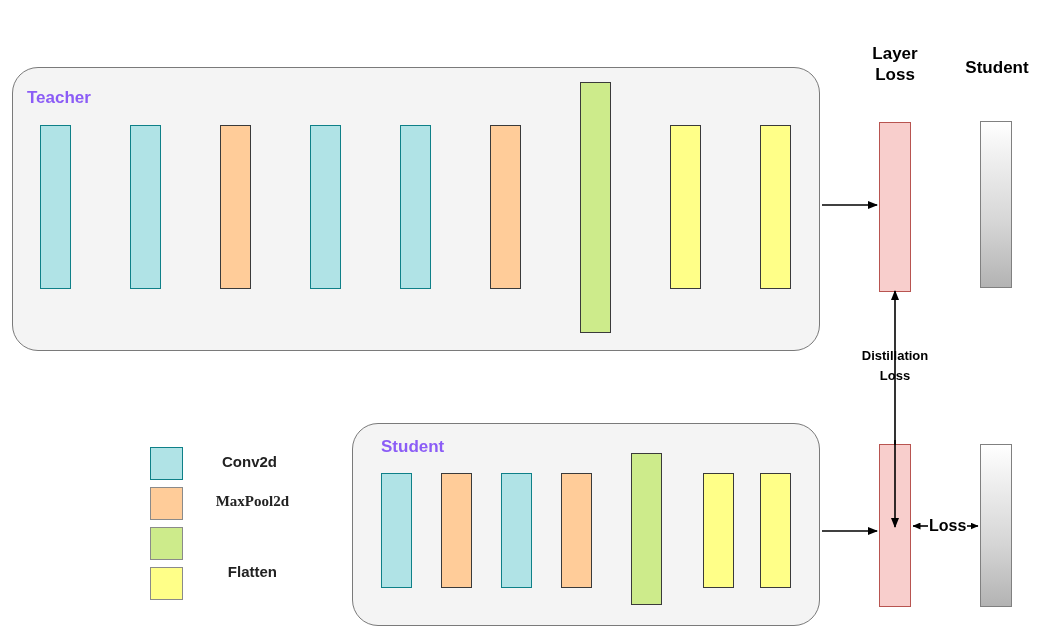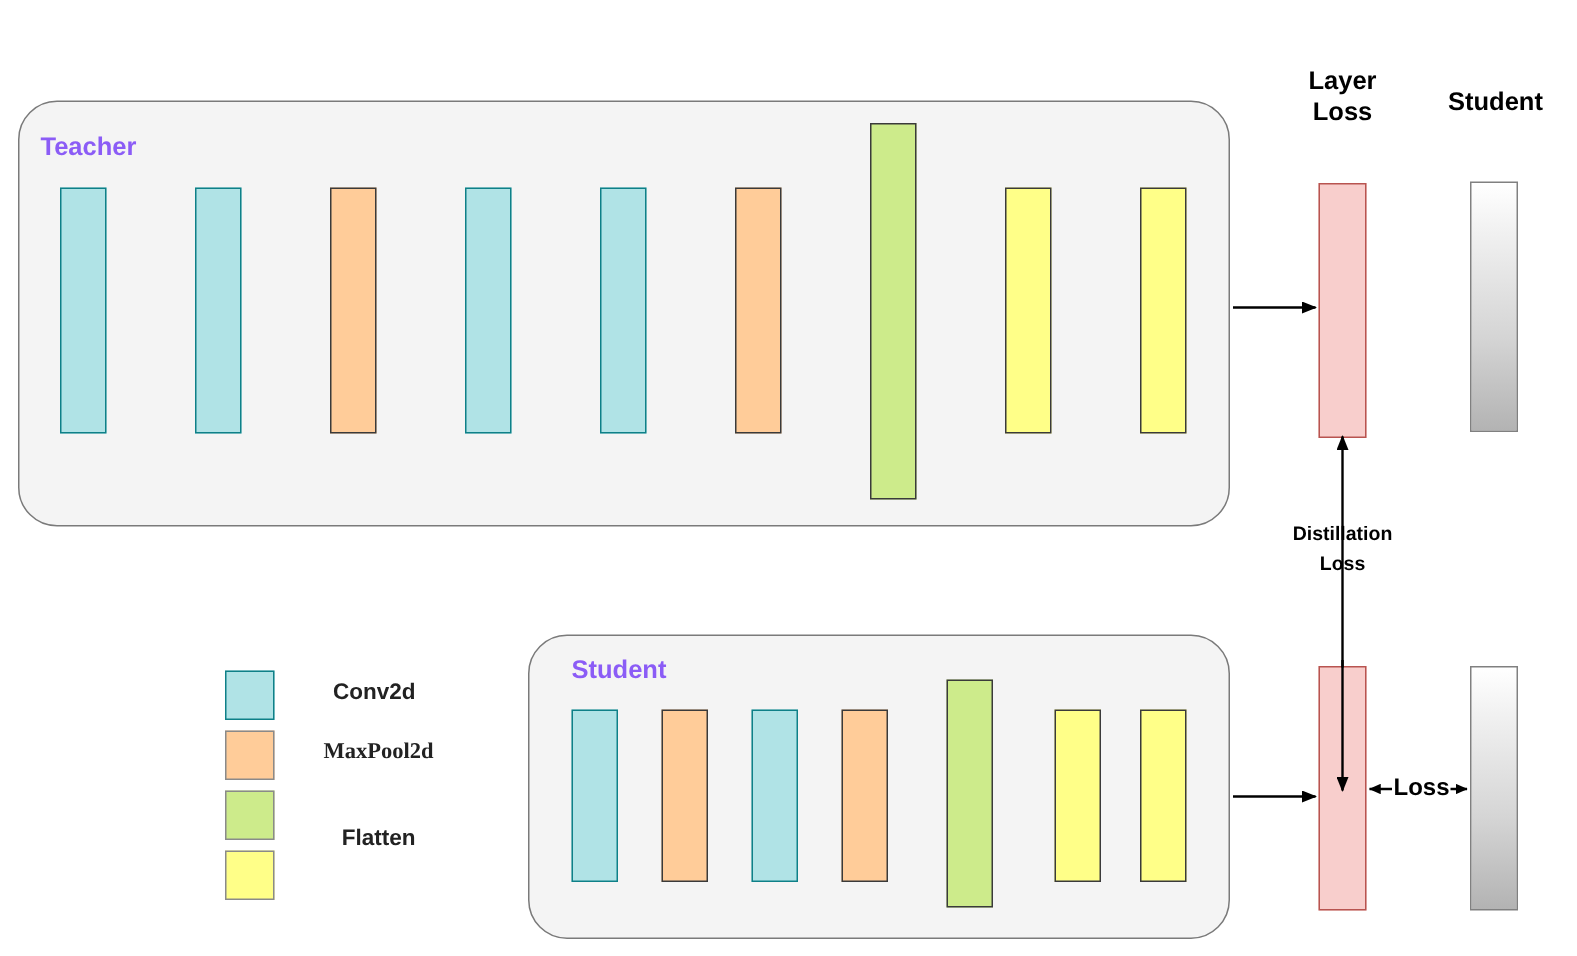--- a/index.html
+++ b/index.html
@@ -184,17 +184,17 @@
 
   <div class="loss-label" style="left:928px; top:517px;">Loss</div>
 
   <div class="legend-swatch conv" style="left:150px; top:447px; background:#b0e3e6; border-color:#0e8088;"></div>
   <div class="legend-label" style="left:40px; top:453px; width:237px;">Conv2d</div>
 
   <div class="legend-swatch pool" style="left:150px; top:487px; background:#ffcc99; border-color:#8a8a8a;"></div>
   <div class="legend-label" style="left:36px; top:493px; width:253px;font-family:Liberation Serif, serif;">MaxPool2d</div>
 
   <div class="legend-swatch flatten" style="left:150px; top:527px; background:#cdeb8b; border-color:#8a8a8a;"></div>
-  <div class="legend-label" style="left:40px; top:550px; width:237px;">Flatten</div>
+  <div class="legend-label" style="left:40px; top:563px; width:237px;">Flatten</div>
 
   <div class="legend-swatch linear" style="left:150px; top:567px; background:#ffff88; border-color:#8a8a8a;"></div>
 
 </div>
 
 </body></html>

